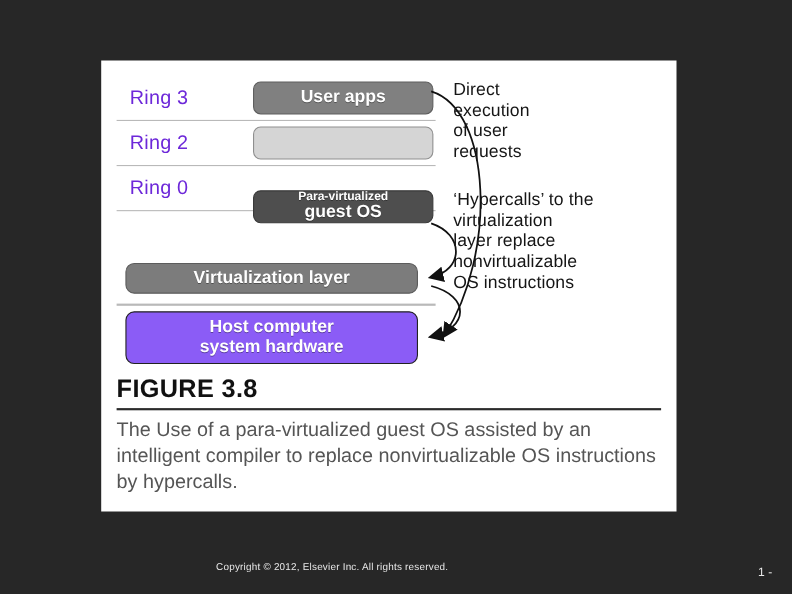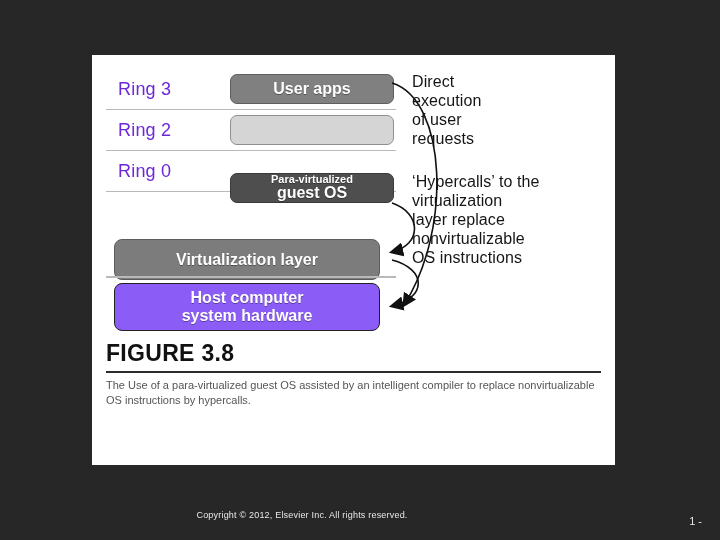--- a/index.html
+++ b/index.html
@@ -106,21 +106,21 @@
     box-sizing: border-box;
     border-radius: 8px;
     display: flex;
     flex-direction: column;
     align-items: center;
     justify-content: center;
     line-height: 1.12;
   }
   #virtualization-layer-box {
     top: 184px;
-    height: 41px;
+    height: 28px;
     background: #7c7c7c;
     border: 1.5px solid #5c5c5c;
   }
   #host-hardware-box {
     top: 228px;
     height: 48px;
     background: #8b5cf6;
     border: 1.5px solid #222222;
   }
   .sep-line {
@@ -167,21 +167,21 @@
     letter-spacing: .3px;
     padding-bottom: 4px;
   }
   .caption-rule {
     width: 100%;
     height: 2px;
     background: #2b2b2b;
     margin-bottom: 5px;
   }
   .caption-body {
-    font-size: 11px;
+    font-size: 18px;
     color: #555555;
     line-height: 1.34;
   }
 
   
   .copyright {
     position: absolute;
     left: 0;
     top: 510px;
     width: 604px;

